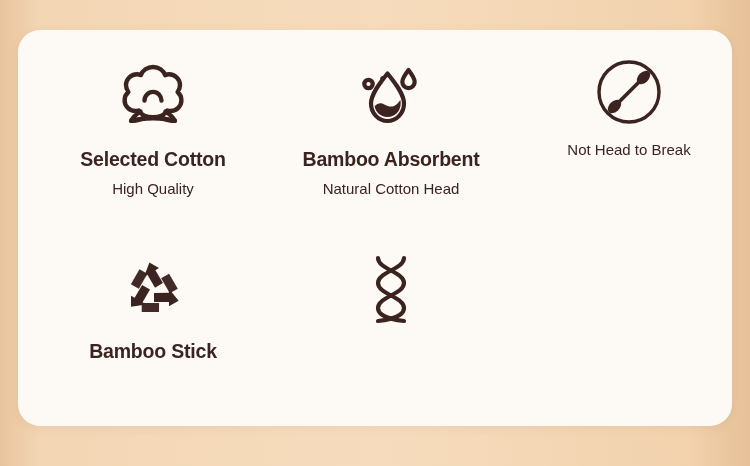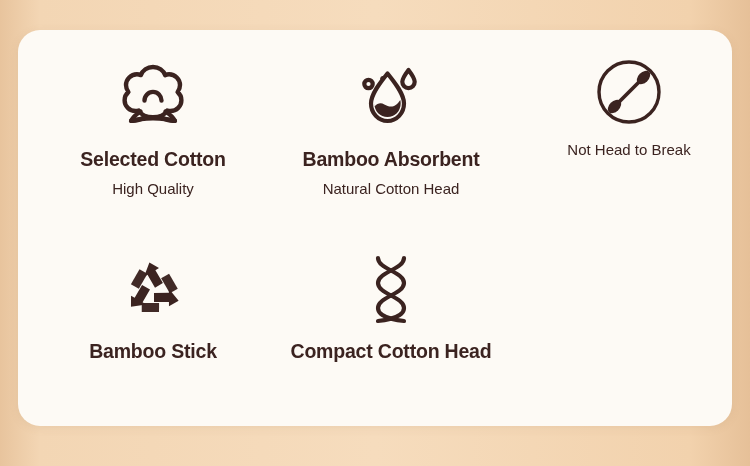--- a/index.html
+++ b/index.html
@@ -151,19 +151,18 @@
         <div class="title">Bamboo Stick</div>
       </div>
 
       <div class="cell row2">
         <div class="icon-wrap">
           <svg width="62" height="76" viewBox="0 0 62 76" fill="none" stroke="#3b2320" stroke-width="4.2" stroke-linecap="round" stroke-linejoin="round">
             <path d="M18 6c0 11 26 14 26 25s-26 14-26 25 26 13 26 13"></path>
             <path d="M44 6c0 11-26 14-26 25s26 14 26 25-26 13-26 13"></path>
           </svg>
         </div>
-        <div class="title">Compact Cotton Head</div>
       </div>
 
     </div>
   </div>
 
 </div>
 
 </body></html>

